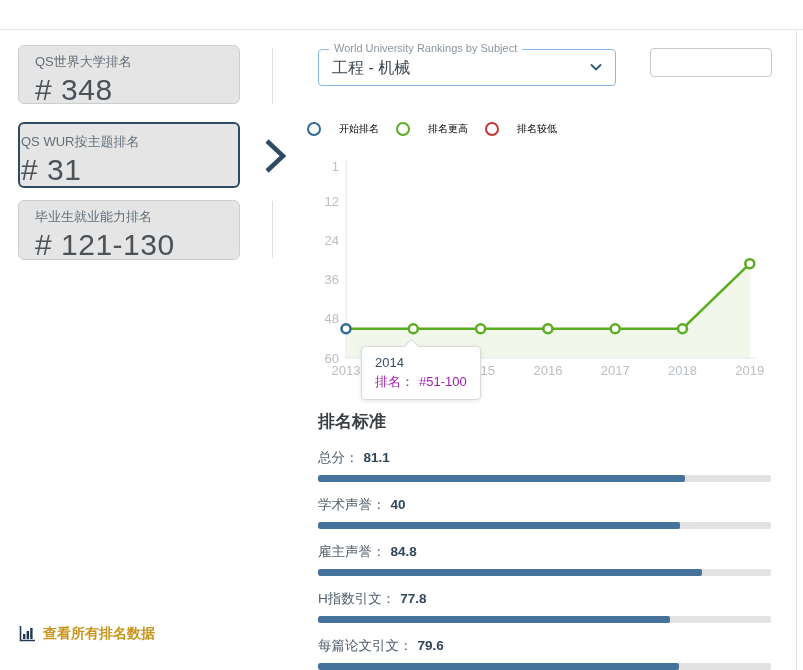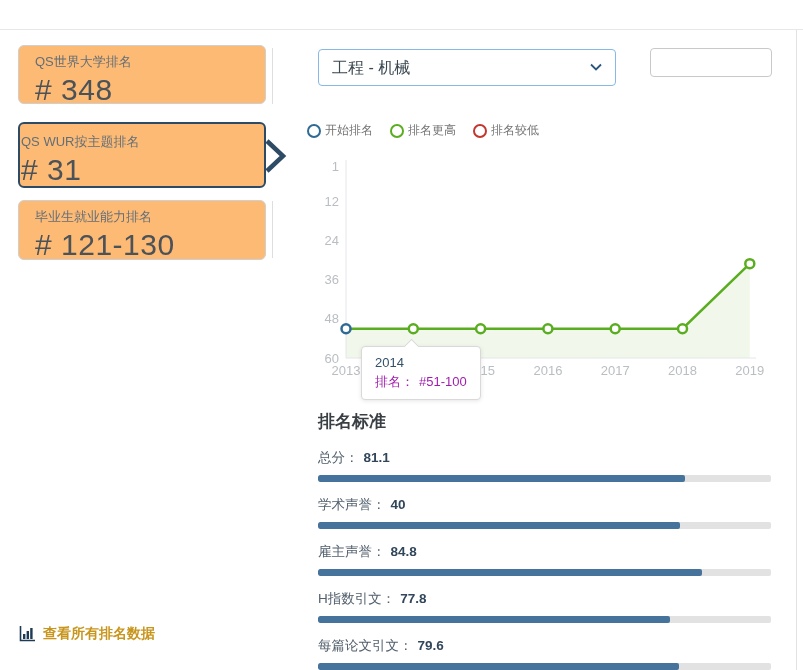--- a/index.html
+++ b/index.html
@@ -3,22 +3,22 @@
 <meta charset="utf-8">
 <style>
   html,body{margin:0;padding:0;background:#fff;}
   #app{position:relative;width:803px;height:670px;background:#fff;overflow:hidden;
        font-family:"Liberation Sans","DejaVu Sans",sans-serif;color:#4b5258;}
 
   .top-divider{position:absolute;left:0;top:29px;width:803px;height:1px;background:#e7e7e7;}
   .right-border{position:absolute;left:796px;top:30px;width:1px;height:640px;background:#e2e2e2;}
 
   
-  .card{position:absolute;left:18px;width:248px;box-sizing:border-box;
-        border:1px solid #cfcfcf;border-radius:6px;padding:8px 16px;background:#fdba74;cursor:pointer;}
+  .card{position:absolute;left:18px;width:222px;box-sizing:border-box;
+        border:1px solid #cfcfcf;border-radius:6px;padding:8px 16px;background:#e5e5e5;cursor:pointer;}
   .card.c1{top:45px;height:59px;}
   .card.c2{top:122px;height:66px;border:2px solid #2e4b66;padding:10px 1px;}
   .card.c3{top:200px;height:60px;}
   .card-label{font-size:13px;color:#636e78;line-height:16px;white-space:nowrap;}
   .card-value{font-size:30px;color:#4b5258;margin-top:3px;letter-spacing:.5px;white-space:nowrap;}
 
   .vseg{position:absolute;left:272px;width:1px;background:#dedede;}
   .vseg.s1{top:48px;height:56px;}
   .vseg.s2{top:201px;height:57px;}
 
@@ -38,21 +38,21 @@
           border-radius:4px;overflow:hidden;background:#fff;}
   .toggle button{width:60px;border:none;background:#fff;font-size:13px;color:#4c4c4c;cursor:pointer;
                  font-family:inherit;padding:0;margin-top:33px;}
   .toggle button.sel{background:#e6e6e6;}
   .toggle button + button{border-left:1px solid #c9c9c9;}
 
   
   .legend{position:absolute;left:307px;top:122px;display:flex;align-items:center;gap:17px;}
   .legend-item{display:flex;align-items:center;cursor:pointer;}
   .ring{width:10px;height:10px;border-radius:50%;border:2px solid #999;box-sizing:content-box;}
-  .legend-label{font-size:12px;color:#737373;margin-left:4px;white-space:nowrap;}
+  .legend-label{font-size:10px;color:#000000;margin-left:18px;white-space:nowrap;}
 
   
   #rank-chart{position:absolute;left:300px;top:152px;z-index:1;}
   #rank-chart .tick{fill:#b9bec2;font-size:13px;font-family:"Liberation Sans","DejaVu Sans",sans-serif;}
   #rank-chart .axis{stroke:#e4e6e8;stroke-width:1;}
 
   
   .tooltip{position:absolute;left:361px;top:346px;z-index:5;background:#fff;border:1px solid #d9d9d9;
            border-radius:4px;box-shadow:0 1px 4px rgba(0,0,0,.10);padding:6px 13px 8px;white-space:nowrap;}
   .tt-caret{position:absolute;top:-6px;left:44px;width:10px;height:10px;background:#fff;
@@ -98,20 +98,21 @@
   <div class="vseg s1"></div>
   <div class="vseg s2"></div>
 
   <button class="next-btn">
     <svg width="26" height="38" viewBox="0 0 26 38">
       <path d="M5 4 L21 19 L5 34" fill="none" stroke="#2e4b66" stroke-width="4.5" stroke-linejoin="miter"></path>
     </svg>
   </button>
 
   <div class="subject" role="combobox">
+    <span class="subject-legend">World University Rankings by Subject</span>
     <span class="subject-value">工程 - 机械</span>
     <svg class="subject-caret" width="14" height="14" viewBox="0 0 14 14">
       <path d="M2 4.5 L7 9.5 L12 4.5" fill="none" stroke="#2b567d" stroke-width="1.8"></path>
     </svg>
   </div>
 
   <div class="toggle">
     <button class="sel">图表</button>
     <button>数据</button>
   </div>

